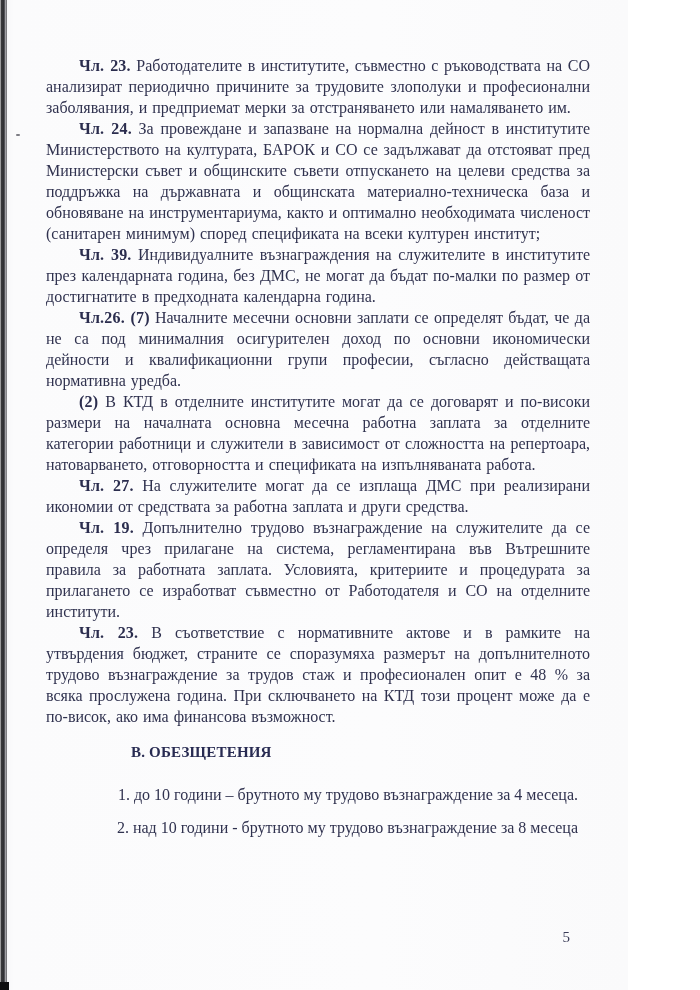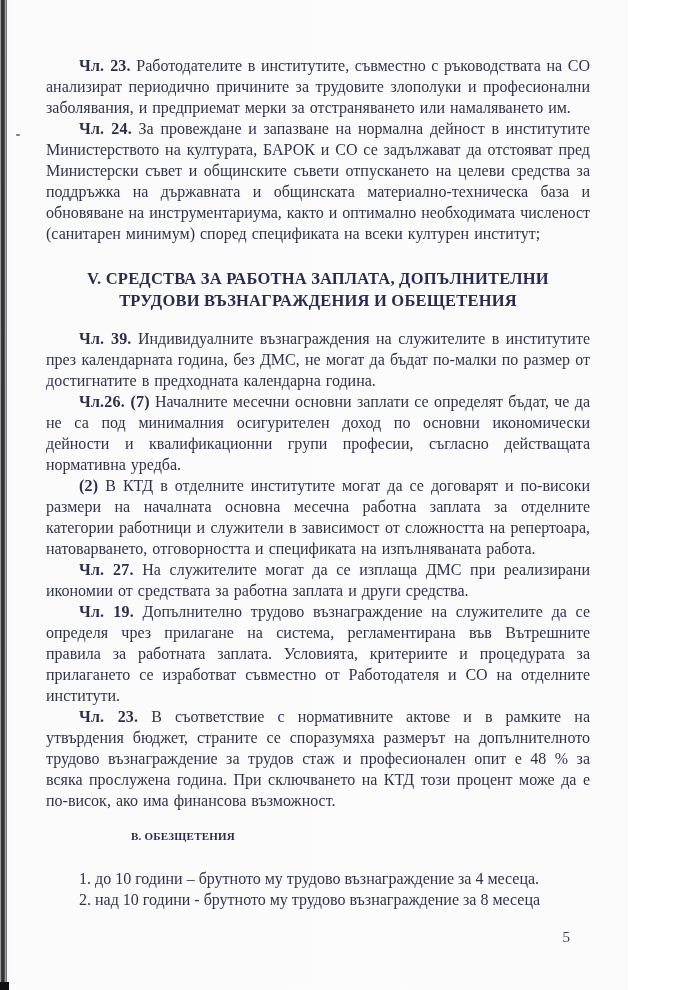--- a/index.html
+++ b/index.html
@@ -62,32 +62,32 @@
     margin: 24px 36px 16px 36px;
     font-size: 16.5px;
     line-height: 22px;
     font-weight: bold;
     text-align: center;
     color: #282b52;
     letter-spacing: 0.2px;
   }
   .heading-left {
     margin: 15px 0 21px 85px;
-    font-size: 11px;
+    font-size: 15px;
     line-height: 21px;
     font-weight: bold;
     color: #282b52;
     letter-spacing: 0.2px;
   }
   .list-line {
-    margin: 0;
+    margin: 12px;
     padding-left: 33px;
     font-size: 16px;
     line-height: 21px;
-    text-align: left;
+    text-align: right;
   }
   .page-number {
     position: absolute;
     right: 58px;
     bottom: 44px;
     font-size: 15px;
     color: #3a3c58;
   }
 </style>
 </head>
@@ -98,21 +98,20 @@
   <div class="scan-edge"></div>
   <div class="scan-corner"></div>
   <div class="speckle"></div>
 
   <div class="doc-body">
 
     <p class="para"><b class="lead">Чл. 23.</b><span> Работодателите в институтите, съвместно с ръководствата на СО анализират периодично причините за трудовите злополуки и професионални заболявания, и предприемат мерки за отстраняването или намаляването им.</span></p>
 
     <p class="para"><b class="lead">Чл. 24.</b><span> За провеждане и запазване на нормална дейност в институтите Министерството на културата, БАРОК и СО се задължават да отстояват пред Министерски съвет и общинските съвети отпускането на целеви средства за поддръжка на държавната и общинската материално-техническа база и обновяване на инструментариума, както и оптимално необходимата численост (санитарен минимум) според спецификата на всеки културен институт;</span></p>
 
-    <h2 class="heading-center">V. СРЕДСТВА ЗА РАБОТНА ЗАПЛАТА, ДОПЪЛНИТЕЛНИ ТРУДОВИ ВЪЗНАГРАЖДЕНИЯ И ОБЕЩЕТЕНИЯ</h2>
 
     <p class="para"><b class="lead">Чл. 39.</b><span> Индивидуалните възнаграждения на служителите в институтите през календарната година, без ДМС, не могат да бъдат по-малки по размер от достигнатите в предходната календарна година.</span></p>
 
     <p class="para"><b class="lead">Чл.26. (7)</b><span> Началните месечни основни заплати се определят бъдат, че да не са под минималния осигурителен доход по основни икономически дейности и квалификационни групи професии, съгласно действащата нормативна уредба.</span></p>
 
     <p class="para"><b class="lead">(2)</b><span> В КТД в отделните институтите могат да се договарят и по-високи размери на началната основна месечна работна заплата за отделните категории работници и служители в зависимост от сложността на репертоара, натоварването, отговорността и спецификата на изпълняваната работа.</span></p>
 
     <p class="para"><b class="lead">Чл. 27.</b><span> На служителите могат да се изплаща ДМС при реализирани икономии от средствата за работна заплата и други средства.</span></p>
 
     <p class="para"><b class="lead">Чл. 19.</b><span> Допълнително трудово възнаграждение на служителите да се определя чрез прилагане на система, регламентирана във Вътрешните правила за работната заплата. Условията, критериите и процедурата за прилагането се изработват съвместно от Работодателя и СО на отделните институти.</span></p>

